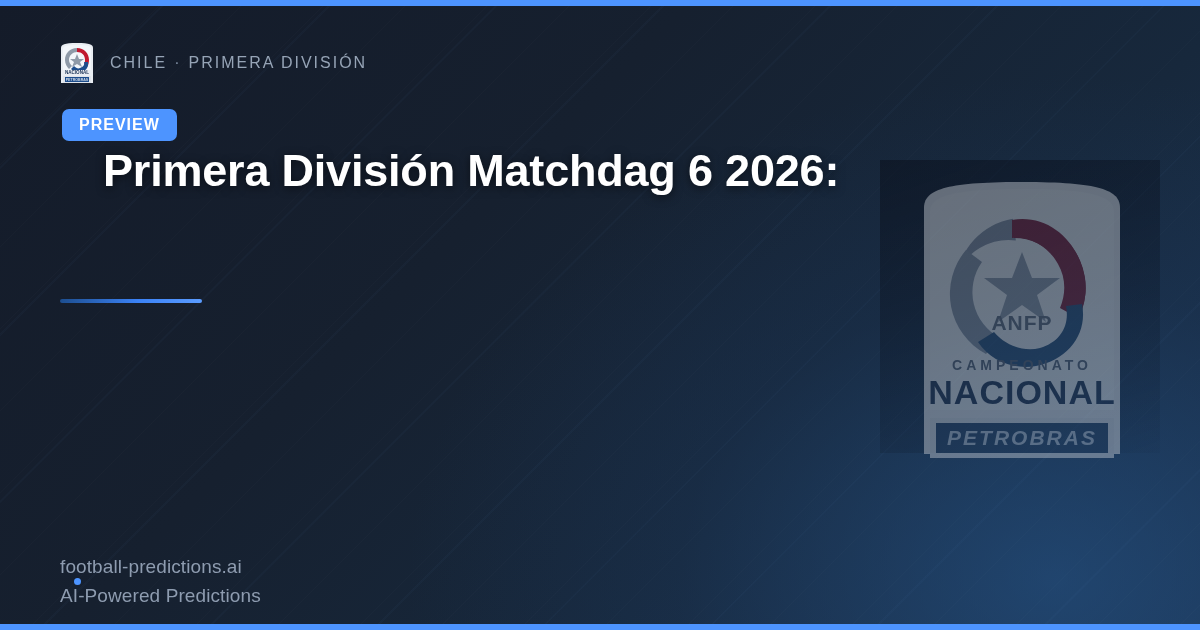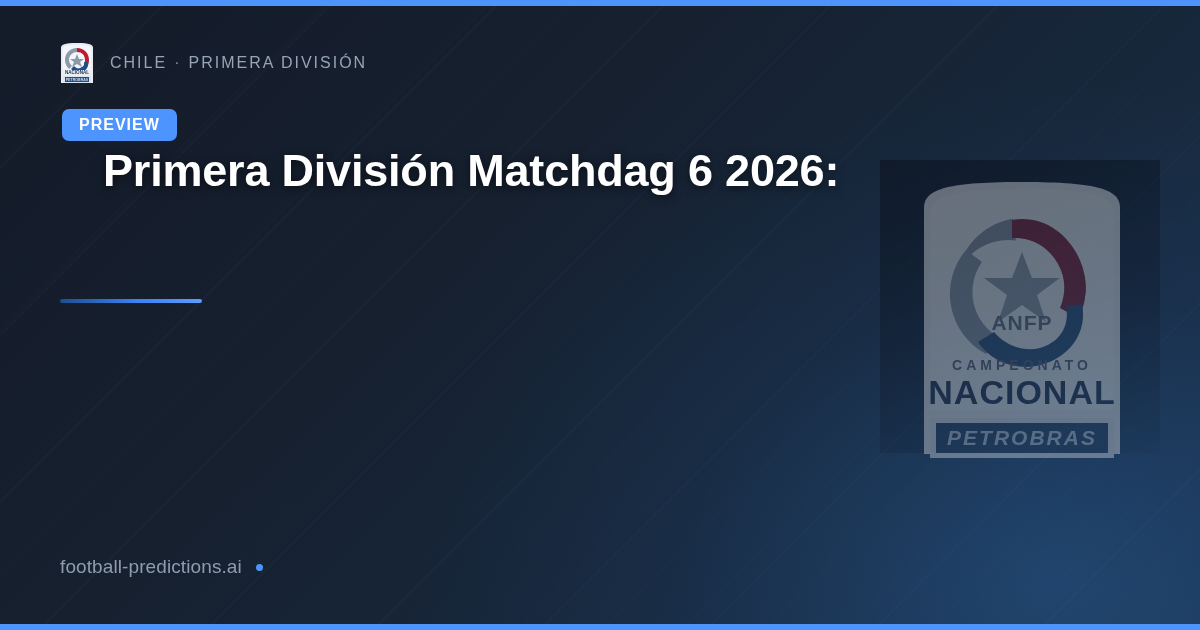--- a/index.html
+++ b/index.html
@@ -120,25 +120,26 @@
     position:absolute; left:60px; top:299px;
     width:142px; height:4px;
     border-radius:2px;
     background:linear-gradient(90deg, #1d4e8f 0%, #3b82f6 55%, #5b9cff 100%);
     z-index:3;
   }
 
   
   #footer {
     position:absolute; left:60px; top:556px;
-    display:flex; align-items:center;
+    display:flex; align-items:flex-start;
     z-index:4;
     font-size:19px;
     color:#8e9cb0;
     letter-spacing:0.1px;
+    flex-direction:column;
   }
   #footer .dot {
     width:7px; height:7px; border-radius:50%;
     background:#4d94ff;
     margin:0 14px;
     flex:0 0 auto;
   }
 </style>
 </head>
 <body>
@@ -208,15 +209,16 @@
 
   <h1 id="title">
     <span>Primera División Matchdag 6 2026:</span><br>
   </h1>
 
   <div id="rule"></div>
 
   <div id="footer">
     <span>football-predictions.ai</span>
     <span class="dot"></span>
+    <span>AI-Powered Predictions</span>
   </div>
 
 </div>
 
 </body></html>

